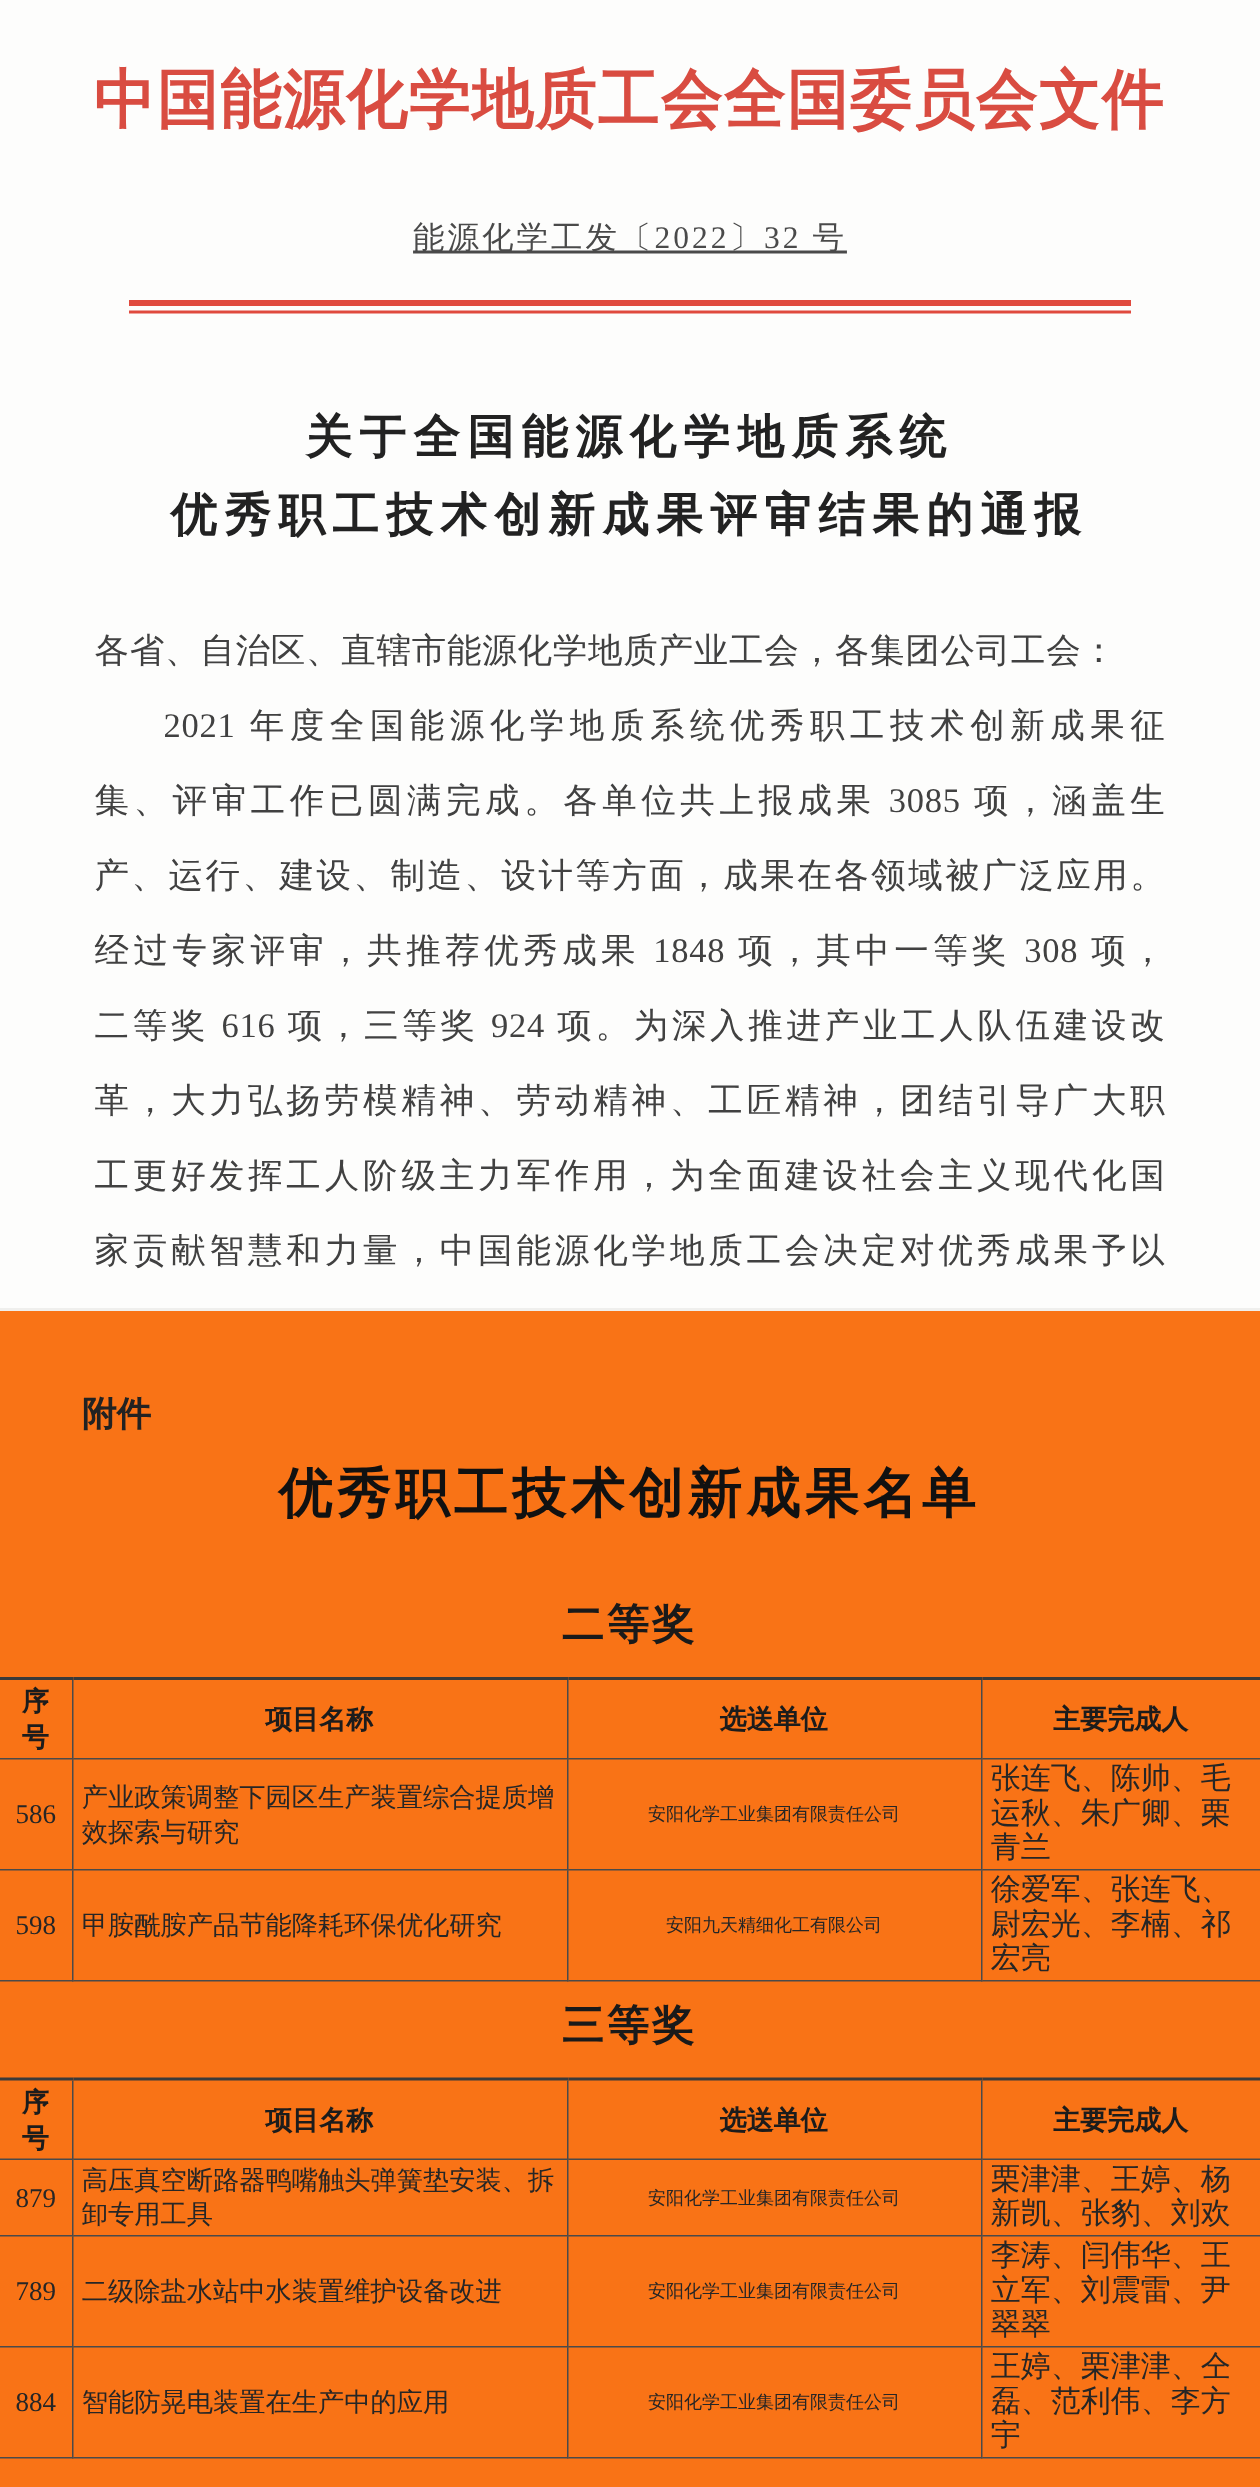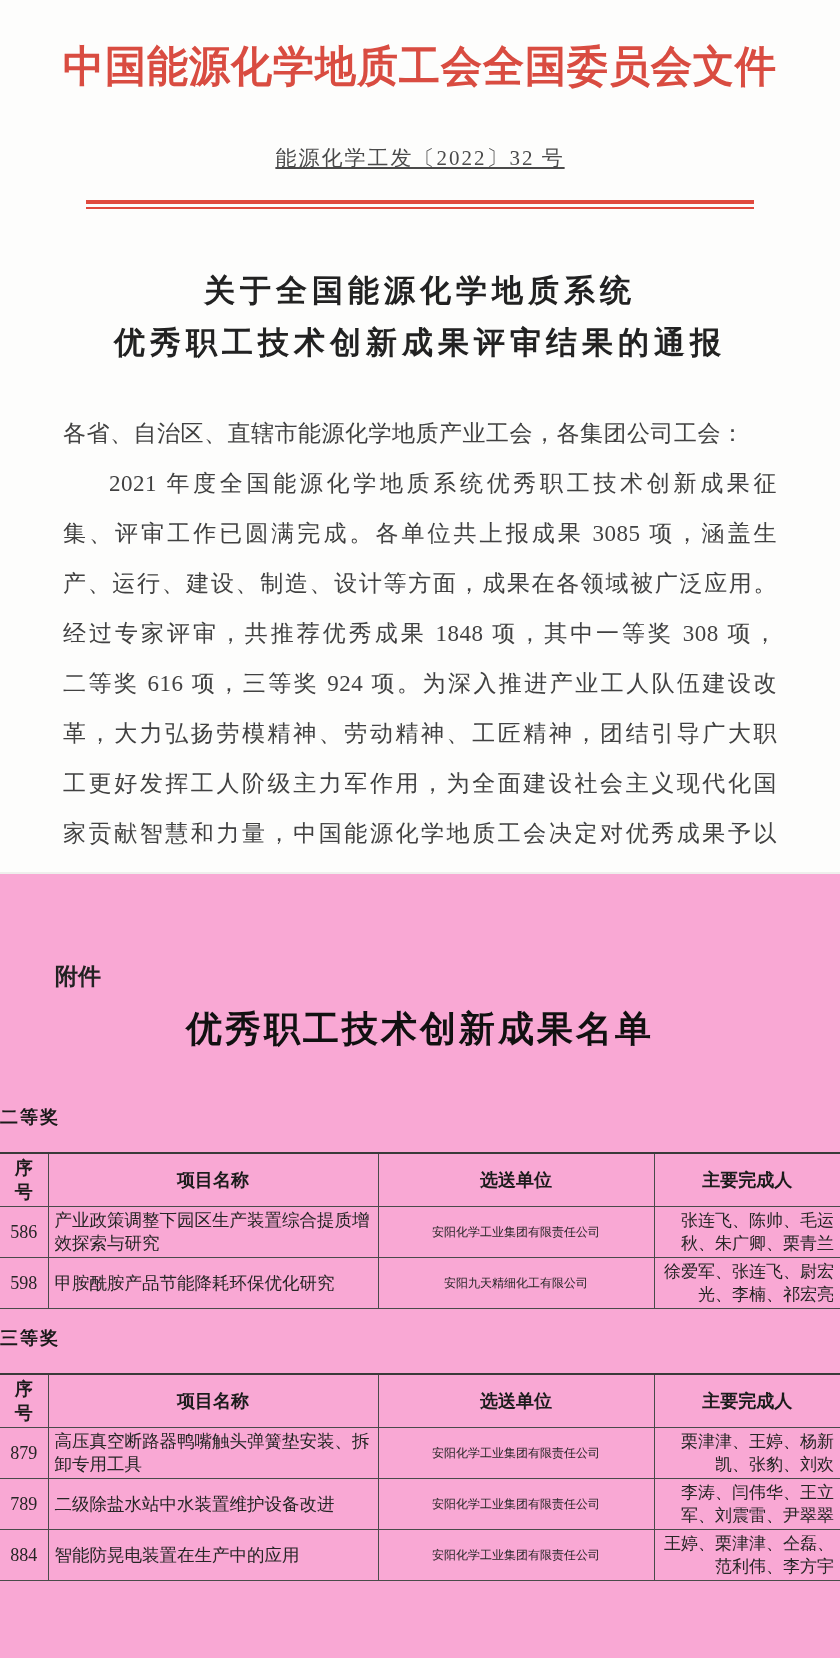--- a/index.html
+++ b/index.html
@@ -1,21 +1,21 @@
 <!DOCTYPE html>
 <html><head>
 <meta charset="utf-8">
 <style>
   html,body { margin:0; padding:0; background:#ffffff; }
   .canvas {
     position: relative;
     width: 840px;
     height: 1658px;
     margin: 0 auto;
-    background: #f9a8d4;
+    background: #f97316;
     overflow: hidden;
     font-family: "Liberation Serif", "DejaVu Serif", serif;
     color: #3c3c3c;
   }
 
   
   .page1 {
     height: 872px;
     overflow: hidden;
     background: #fdfdfc;
@@ -62,41 +62,42 @@
     font-size: 23px;
     line-height: 50px;
     color: #414141;
   }
   .salutation { letter-spacing: 0.5px; }
   .body-line { letter-spacing: 0.5px; }
   .body-line.indent { text-indent: 2em; }
   .body-line.fill { text-align: justify; text-align-last: justify; }
 
   
-  .page2 { padding-top: 88px; }
+  .page2 { padding-top: 54px; }
   .attachment-label {
     margin-left: 55px;
     font-size: 23px;
     font-weight: bold;
     line-height: 28px;
     color: #222222;
     font-family: "Liberation Sans", "DejaVu Sans", sans-serif;
   }
   .attachment-title {
     margin: 18px 0 0 0;
     text-align: center;
     font-size: 36px;
     line-height: 42px;
     font-weight: 900;
     letter-spacing: 3px;
     color: #111111;
   }
   .award-heading {
     margin-top: 50px;
-    font-size: 18px;
+    text-align: center;
+    font-size: 28px;
     line-height: 34px;
     font-weight: 900;
     letter-spacing: 2px;
     color: #1a1a1a;
     font-family: "Liberation Sans", "DejaVu Sans", sans-serif;
   }
   .award-heading + .award-table { margin-top: 18px; }
   .award-table + .award-heading { margin-top: 12px; }
   .award-table {
     width: 100%;
@@ -130,21 +131,21 @@
   }
   .award-table td {
     font-size: 17.5px;
     line-height: 23px;
     padding: 2px 6px;
     color: #262626;
   }
   .award-table td.c0 { text-align: center; font-size: 18px; padding: 2px 1px; }
   .award-table td.c1 { text-align: left; margin-top: 44px; }
   .award-table td.c2 { text-align: center; font-size: 12px; }
-  .award-table td.c3 { text-align: right; font-size: 17px; }
+  .award-table td.c3 { text-align: left; font-size: 20px; }
 </style>
 </head>
 <body>
 
 <div class="canvas">
 
   <section class="page1">
     <h1 class="masthead" style="color: rgb(217, 76, 65);">中国能源化学地质工会全国委员会文件</h1>
 
     <div class="doc-number">能源化学工发〔2022〕32 号</div>

